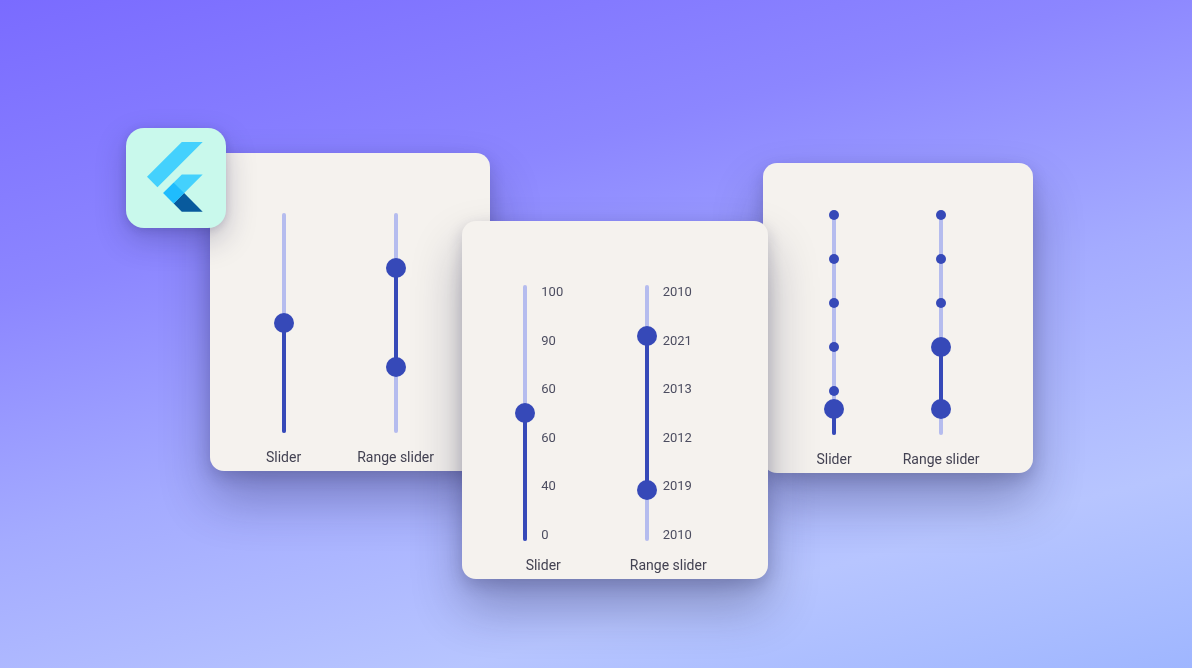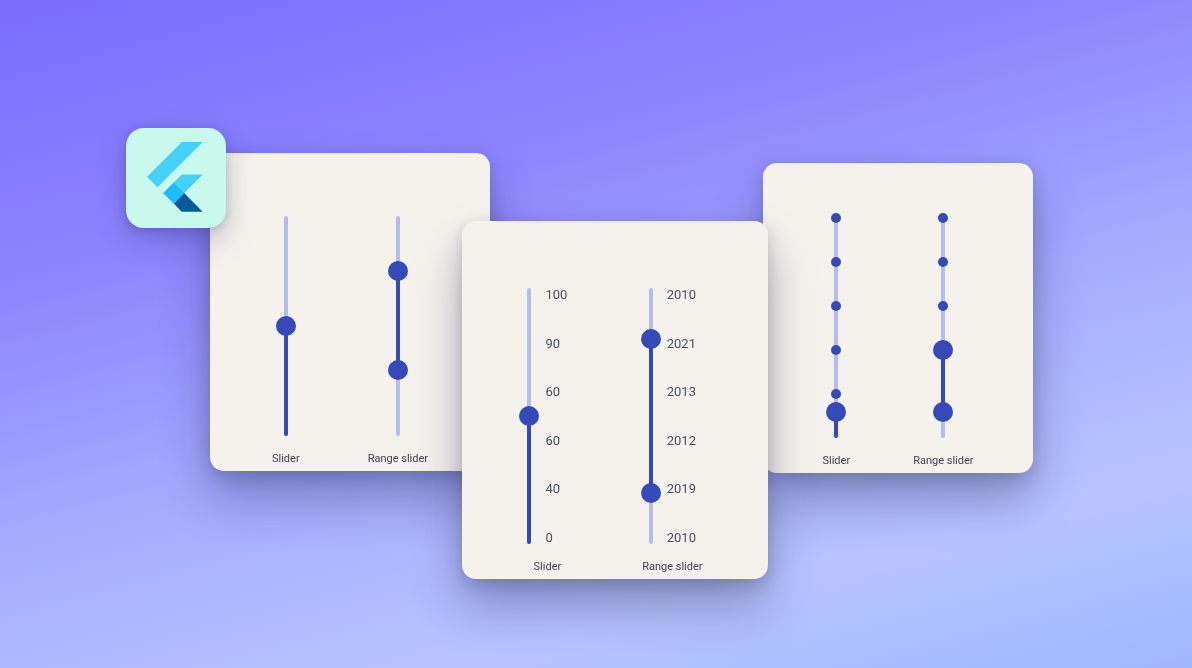--- a/index.html
+++ b/index.html
@@ -28,21 +28,21 @@
     border-radius: 14px;
     box-shadow: 0 28px 50px rgba(20,20,60,.30), 0 6px 16px rgba(20,20,60,.18);
     padding: 30px 28px 6px;
   }
   .card.c1 { left: 210px; top: 153px; width: 280px; height: 318px; z-index: 20; }
   .card.c2 { left: 462px; top: 221px; width: 306px; height: 358px; z-index: 30; }
   .card.c3 { left: 763px; top: 163px; width: 270px; height: 310px; z-index: 25; }
 
   .row { display: flex; justify-content: space-around; align-items: flex-end; height: 100%; }
   .unit { display:flex; flex-direction:column; align-items:center; height:100%; justify-content:flex-end; }
-  .caption { font-size: 11px; color:#434252; margin-top: 16px; text-align:center; white-space:nowrap; }
+  .caption { font-size: 14px; color:#434252; margin-top: 16px; text-align:center; white-space:nowrap; }
 
   .track-wrap { display:flex; align-items:flex-start; }
   .track {
     position: relative;
     width: 4px;
     border-radius: 2px;
     background: #b5bcee;
   }
   .fill {
     position:absolute; left:0; width:4px; background:#3649b8; border-radius:2px;

